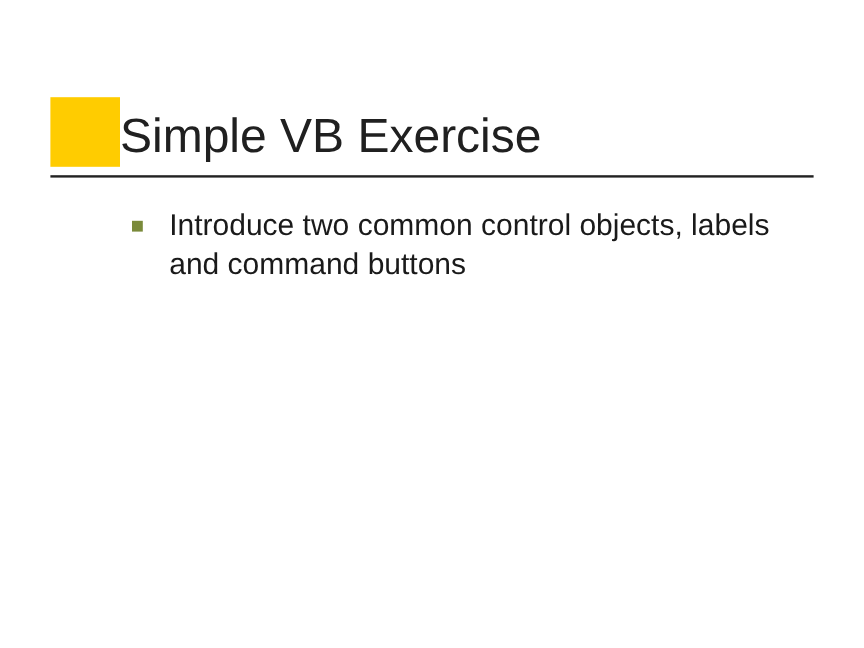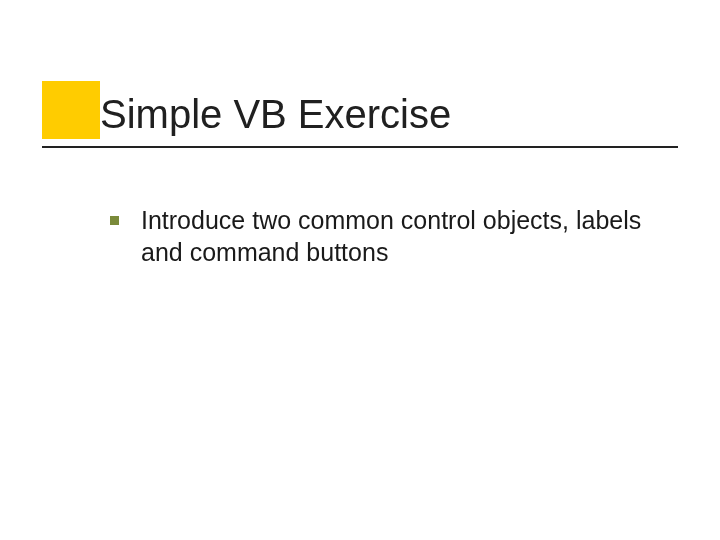--- a/index.html
+++ b/index.html
@@ -47,21 +47,20 @@
   .body {
     position: absolute;
     left: 110px;
     top: 172px;
     width: 560px;
   }
   .item {
     display: flex;
     align-items: flex-start;
     margin-bottom: 6px;
-    margin-top: 32px;
   }
   .bullet {
     flex: 0 0 auto;
     width: 9px;
     height: 9px;
     background: #7a8a3a;
     margin-top: 12px;
     margin-right: 22px;
   }
   .text {

